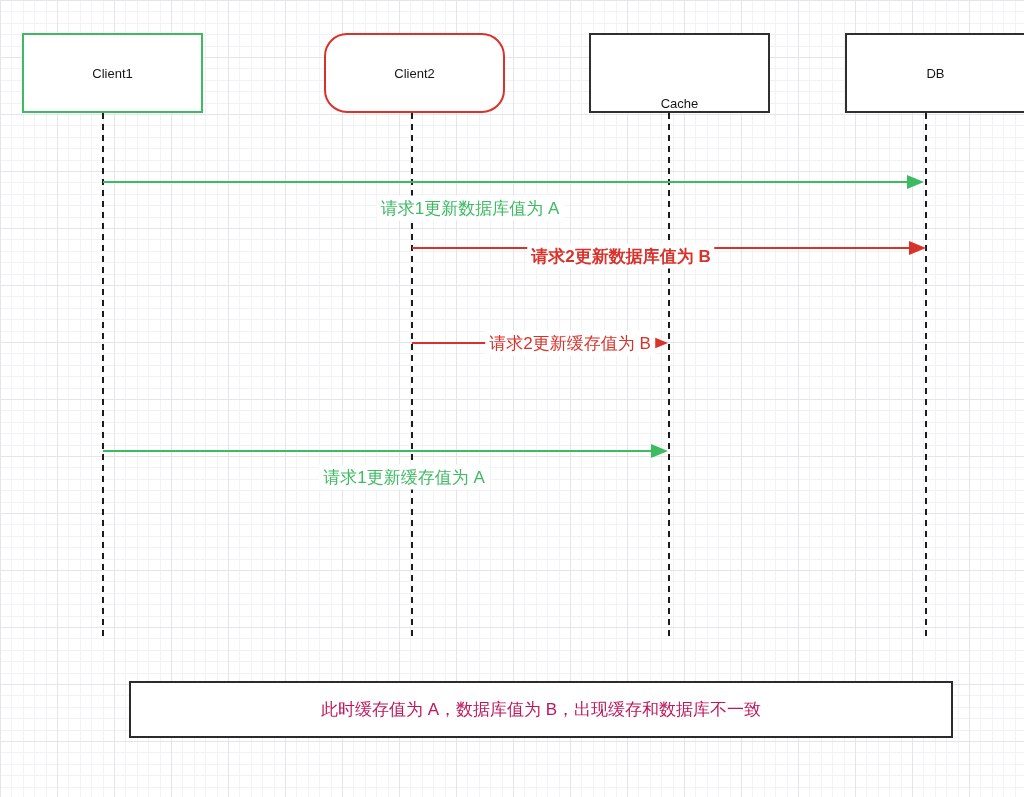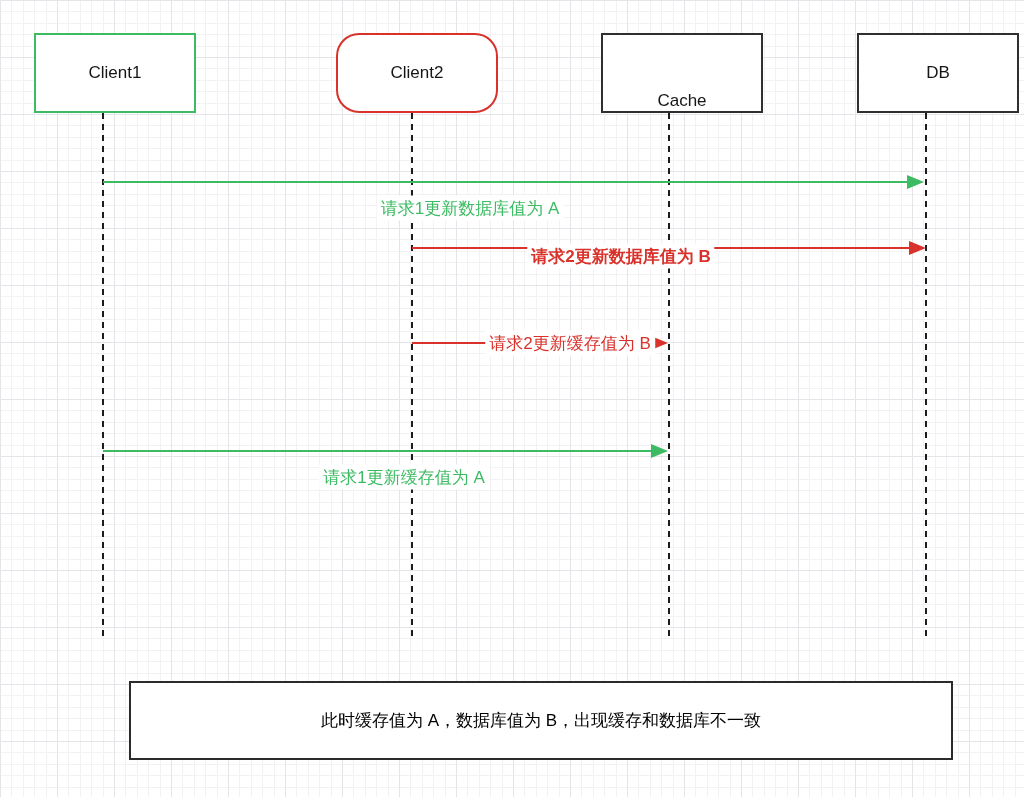--- a/index.html
+++ b/index.html
@@ -17,32 +17,31 @@
     background-color: #ffffff;
     background-image:
       repeating-linear-gradient(to right, #e4e4e9 0 1px, transparent 1px 57px),
       repeating-linear-gradient(to bottom, #e4e4e9 0 1px, transparent 1px 57px),
       repeating-linear-gradient(to right, #f2f2f5 0 1px, transparent 1px 11.4px),
       repeating-linear-gradient(to bottom, #f2f2f5 0 1px, transparent 1px 11.4px);
   }
   .actor {
     position: absolute;
     top: 33px;
-    width: 162px;
+    width: 181px;
     height: 80px;
     background: #ffffff;
     border: 2px solid #2f2f2f;
     box-sizing: border-box;
     display: flex;
     align-items: center;
     justify-content: center;
-    font-size: 17px;
+    font-size: 13px;
     color: #161616;
     z-index: 3;
-    margin-left: 12px;
   }
   .actor.green { border-color: #3dbb63; }
   .actor.red   { border-color: #d8322b; }
 
   .lifeline {
     position: absolute;
     top: 113px;
     width: 2px;
     height: 524px;
     background: repeating-linear-gradient(to bottom, #1c1c1c 0 6px, transparent 6px 11px);
@@ -78,29 +77,29 @@
     z-index: 4;
   }
   .msg-label.green { color: #3dbb63; margin-top: 26px; }
   .msg-label.red   { color: #d8322b; }
 
   .note-box {
     position: absolute;
     left: 129px;
     top: 681px;
     width: 824px;
-    height: 79px;
+    height: 57px;
     background: #ffffff;
     border: 2px solid #2b2b2b;
     box-sizing: border-box;
     display: flex;
     align-items: center;
     justify-content: center;
     font-size: 17px;
-    color: #000000;
+    color: #be185d;
     z-index: 3;
   }
 </style>
 </head>
 <body>
 
 <div id="canvas">
 
   <div class="actor green" style="left:22px;">
     <span>Client1</span>

